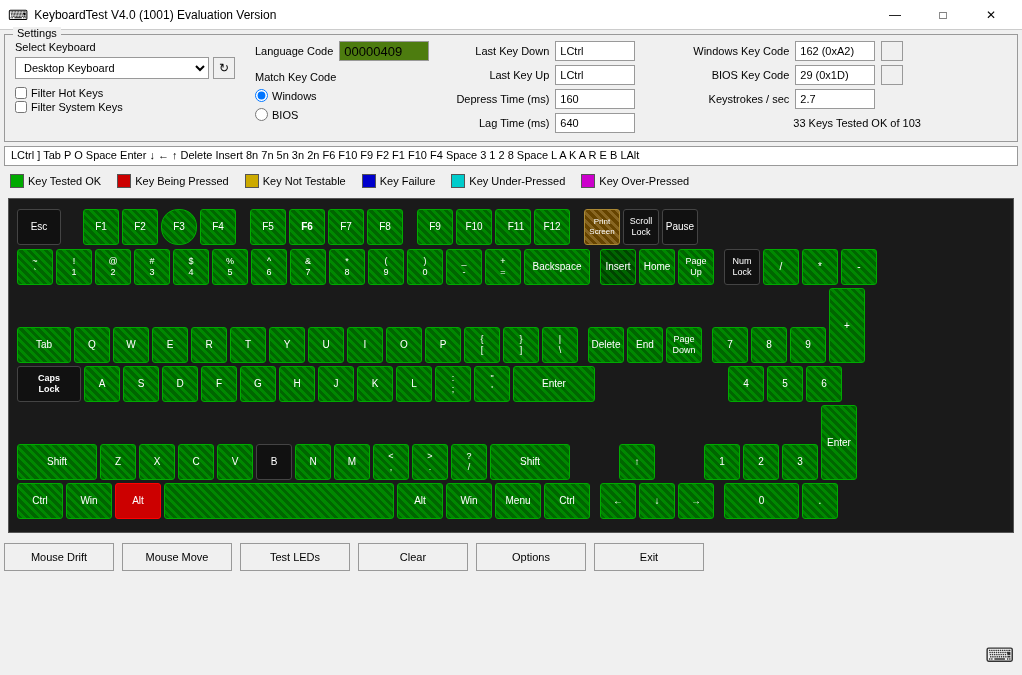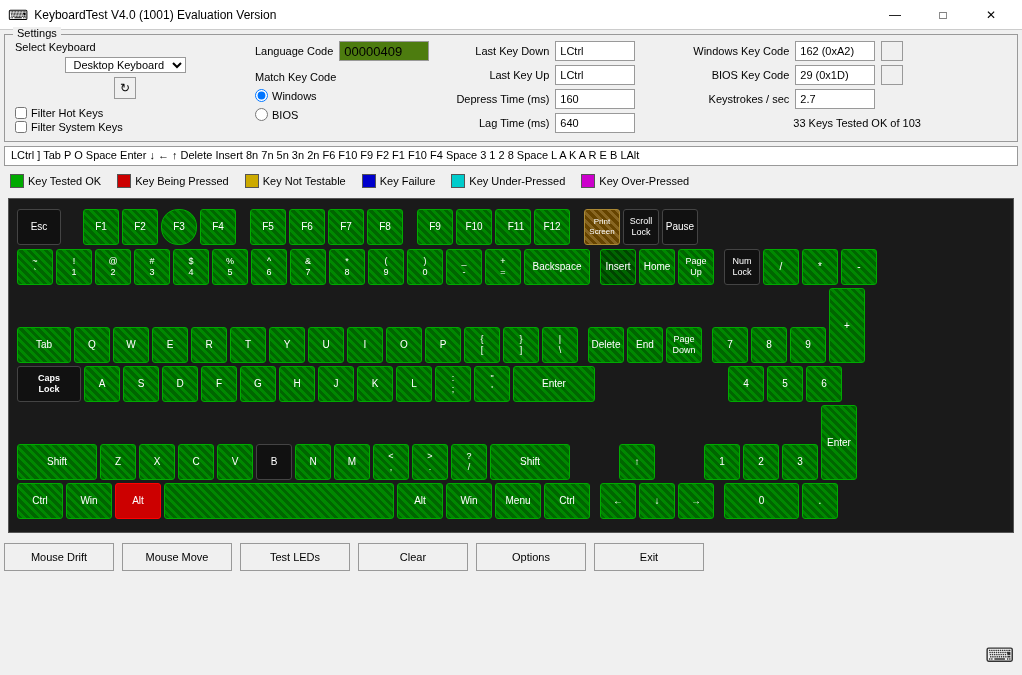--- a/index.html
+++ b/index.html
@@ -53,21 +53,21 @@
     }
 
     .settings-row {
       display: flex;
       align-items: flex-start;
       gap: 20px;
     }
 
     .select-keyboard-section { display: flex; flex-direction: column; gap: 4px; min-width: 220px; }
     .select-keyboard-label { font-size: 11px; }
-    .select-keyboard-row { display: flex; align-items: center; gap: 4px; flex-direction: column; }
+    .select-keyboard-row { display: flex; align-items: center; gap: 4px; }
     .keyboard-select {
       flex: 1;
       height: 22px;
       font-size: 11px;
       border: 1px solid #999;
       background: #fff;
       padding: 0 4px;
     }
     .refresh-btn {
       width: 22px; height: 22px;
@@ -324,21 +324,21 @@
 
     <div class="kb-row">
       <div class="key" style="width:44px;">Esc</div>
       <div style="width:16px;"></div>
       <div class="key tested" style="width:36px;">F1</div>
       <div class="key tested" style="width:36px;">F2</div>
       <div class="key tested" style="width:19px;border-radius:17px;">F3</div>
       <div class="key tested" style="width:36px;">F4</div>
       <div style="width:8px;"></div>
       <div class="key tested" style="width:36px;">F5</div>
-      <div class="key tested" style="width:36px;">F6</div>
+      <div class="key tested" style="width:36px;font-weight:bold;">F6</div>
       <div class="key tested" style="width:36px;">F7</div>
       <div class="key tested" style="width:36px;">F8</div>
       <div style="width:8px;"></div>
       <div class="key tested" style="width:36px;">F9</div>
       <div class="key tested" style="width:36px;">F10</div>
       <div class="key tested" style="width:36px;padding-left:6px;">F11</div>
       <div class="key tested" style="width:36px;">F12</div>
       <div style="width:8px;"></div>
       <div class="key special-pattern" style="width:36px; font-size:8px;">Print<br>Screen</div>
       <div class="key" style="width:36px; font-size:9px;">Scroll<br>Lock</div>

